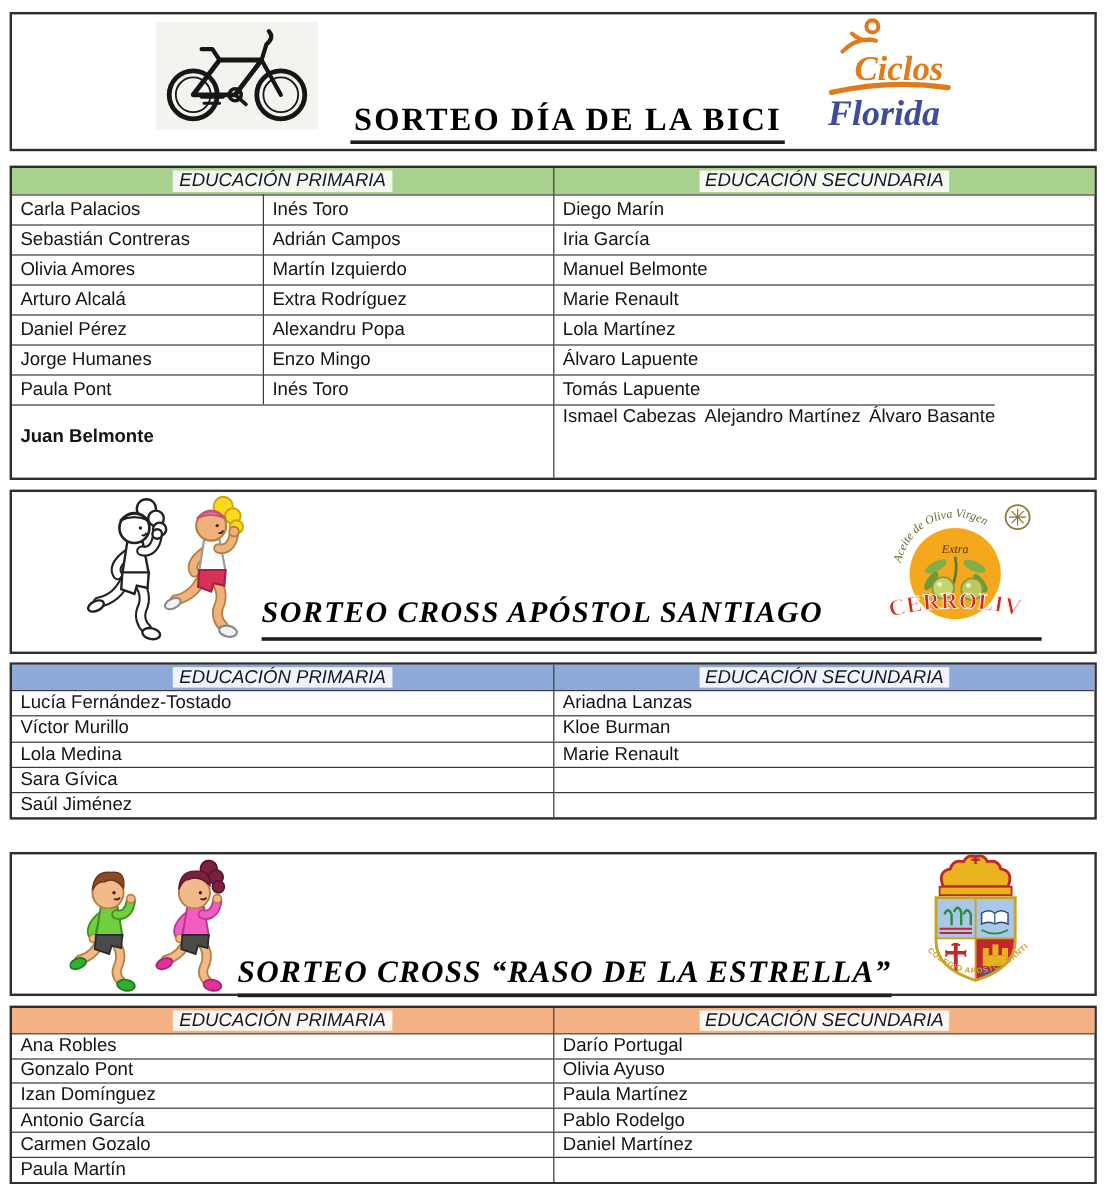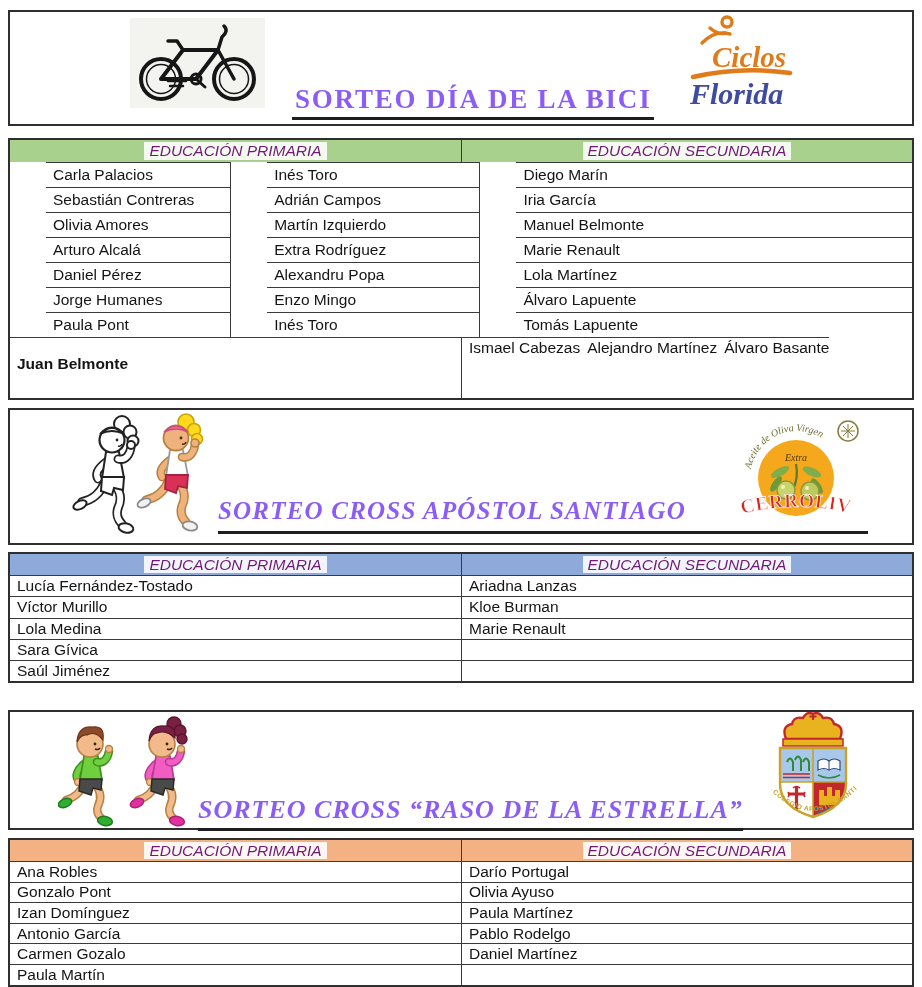--- a/index.html
+++ b/index.html
@@ -12,48 +12,48 @@
   #box3 { top:710px; height:120px; }
 
   .graphic { position:absolute; }
   #bicycle-img   { left:130px; top:18px; }
   #ciclos-logo   { left:686px; top:12px; }
   #girls-img     { left:72px;  top:412px; }
   #cerroliva-logo{ left:732px; top:416px; }
   #kids-img      { left:58px;  top:716px; }
   #crest-logo    { left:760px; top:712px; }
 
-  .title { position:absolute; font-family:"Liberation Serif",serif; font-weight:bold; color:#8b5cf6;
+  .title { position:absolute; font-family:"Liberation Serif",serif; font-weight:bold; color:#000000;
            border-bottom:3px solid #1e1e1e; white-space:nowrap; }
   #title1 { left:292px; top:84px;  font-size:27px; letter-spacing:1.8px; padding:0 3px 2px 3px; }
   #title2 { left:218px; top:497px; font-size:25px; font-style:italic; letter-spacing:1.2px;
             width:650px; padding-bottom:6px; }
   #title3 { left:198px; top:795px; font-size:26px; font-style:italic; letter-spacing:1px; padding-bottom:3px; }
 
   .table { position:absolute; left:8px; width:906px; border:2px solid #2f2f2f; background:#fff; }
   #table1 { top:138px; }
   #table2 { top:552px; }
   #table3 { top:838px; }
 
   .hrow { display:flex; }
   .hcell { display:flex; align-items:center; justify-content:center;
-           font-style:italic; font-size:15.5px; color:#701a75; }
+           font-style:italic; font-size:15.5px; color:#0f172a; }
   .hcell .hl { background:rgba(255,255,255,0.88); padding:0 5px; line-height:1.15; }
   .green  { background:#A9D18E; }
   .blue   { background:#8EAADB; }
   .orange { background:#F4B183; }
 
   .brow { display:flex; }
   .cell { display:flex; align-items:center; padding-left:7px; font-size:15.5px; color:#141414;
           border-top:1px solid #3a3a3a; overflow:hidden; white-space:nowrap; }
   .bR { border-right:1px solid #3a3a3a; }
 
   
   #table1 .hcell { height:22px; }
-  #table1 .brow .cell { height:25px;margin-left:36px; }
+  #table1 .brow .cell { height:25px; }
   .w210 { width:210px; } .w242 { width:242px; } .w450 { width:450px; } .w452 { width:452px; }
   #table1 .tallrow { display:flex; }
   #table1 .tallrow .tallcell { height:61px; align-items:flex-start; padding-top:17px;font-weight:bold; }
   #table1 .tallcol { width:450px; display:flex; flex-direction:row; }
   #table1 .tallcol .cell { height:20.34px; }
 
   
   #table2 .hcell { height:21px; }
   #table2 .brow .cell { height:21.3px; }
 

